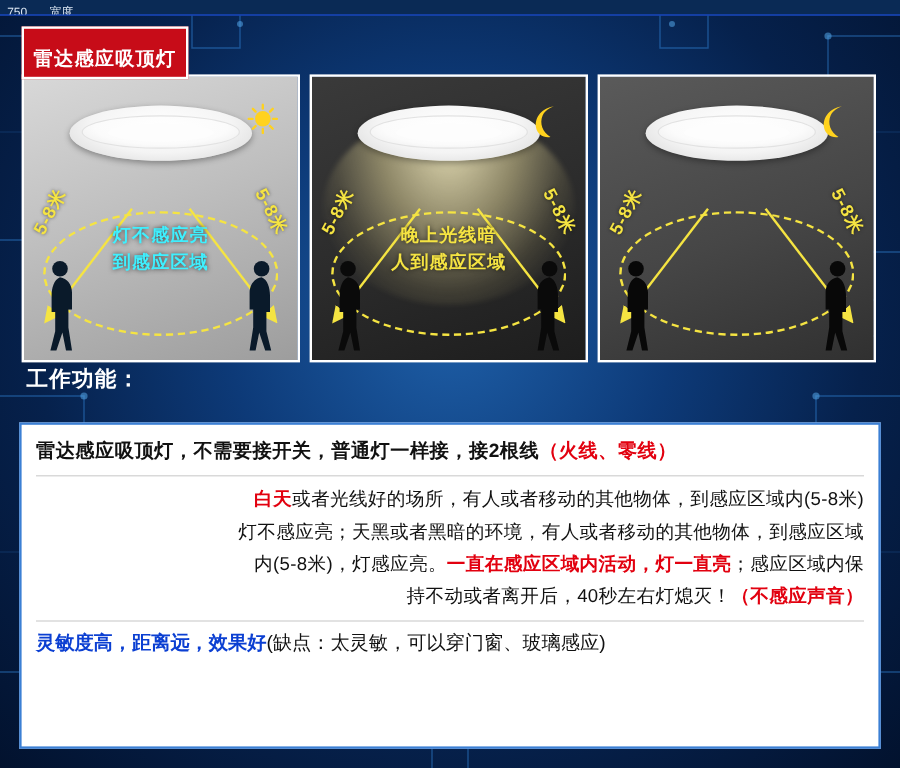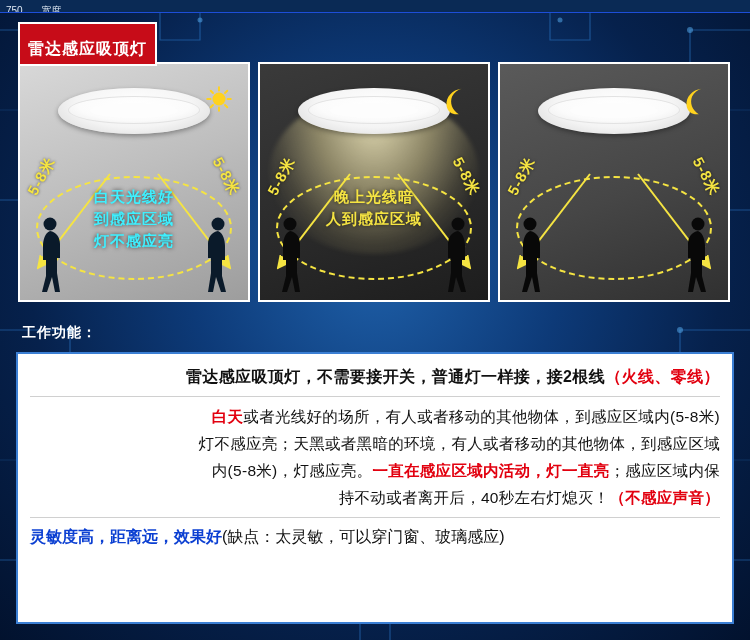--- a/index.html
+++ b/index.html
@@ -125,40 +125,39 @@
     font-size:15px;font-weight:bold;
     line-height:22px;
     letter-spacing:1px;
     text-shadow:0 0 4px rgba(0,0,0,.7);
     z-index:3;
   }
   .cap.cyan{color:#3ef0ff;}
   .cap.p3c{top:132px;}
   
   .work-head{
-    position:absolute;left:22px;top:324px;
-    color:#ffffff;font-size:14px;font-weight:bold;
+    position:absolute;left:22px;top:304px;
+    color:#ffffff;font-size:18px;font-weight:bold;
     letter-spacing:1px;
     z-index:5;
   }
   
   .textbox{
     position:absolute;left:16px;top:352px;
     width:718px;height:272px;
     background:#ffffff;
     border:2px solid #3b7fd4;
     box-sizing:border-box;
     padding:10px 12px 8px 12px;
     z-index:5;
   }
   .row{
     font-size:15.5px;color:#111111;
     line-height:26px;
     letter-spacing:.4px;
-    text-align:right;
   }
   .rowbig{font-size:16px;font-weight:bold;}
   .hr{
     border:0;border-top:1px solid #d0d0d0;
     margin:6px 0 6px 0;
   }
   .red{color:#e2000f;font-weight:bold;}
   .blue{color:#0b3fd2;font-weight:bold;}
   .para{
     font-size:15.5px;color:#111111;line-height:27px;letter-spacing:.3px;text-align:right;
@@ -266,23 +265,22 @@
     <svg class="person l" width="34" height="78" viewBox="0 0 34 78">
       <circle cx="16" cy="8" r="6.5" fill="#0a1a2a"></circle>
       <path d="M16 15 C11 17 9 24 9 30 L9 44 L12 44 L12 60 L8 76 L13 76 L18 61 L21 76 L26 76 L23 57 L23 42 L26 42 L26 28 C26 21 22 16 16 15 Z" fill="#0a1a2a"></path>
     </svg>
     <svg class="person r" width="34" height="78" viewBox="0 0 34 78">
       <circle cx="18" cy="8" r="6.5" fill="#0a1a2a"></circle>
       <path d="M18 15 C23 17 25 24 25 30 L25 44 L22 44 L22 60 L26 76 L21 76 L16 61 L13 76 L8 76 L11 57 L11 42 L8 42 L8 28 C8 21 12 16 18 15 Z" fill="#0a1a2a"></path>
     </svg>
 
     <div class="cap cyan">
-      <div>白天光线好</div>
+      <div>灯不感应亮</div>
       <div>到感应区域</div>
-      <div>灯不感应亮</div>
     </div>
   </div>
 
   <div class="panel p2">
     <div class="glow"></div>
     <div class="lamp">
       <div class="outer"></div>
         <div class="inner"></div>
         <div class="core"></div>
     </div>

